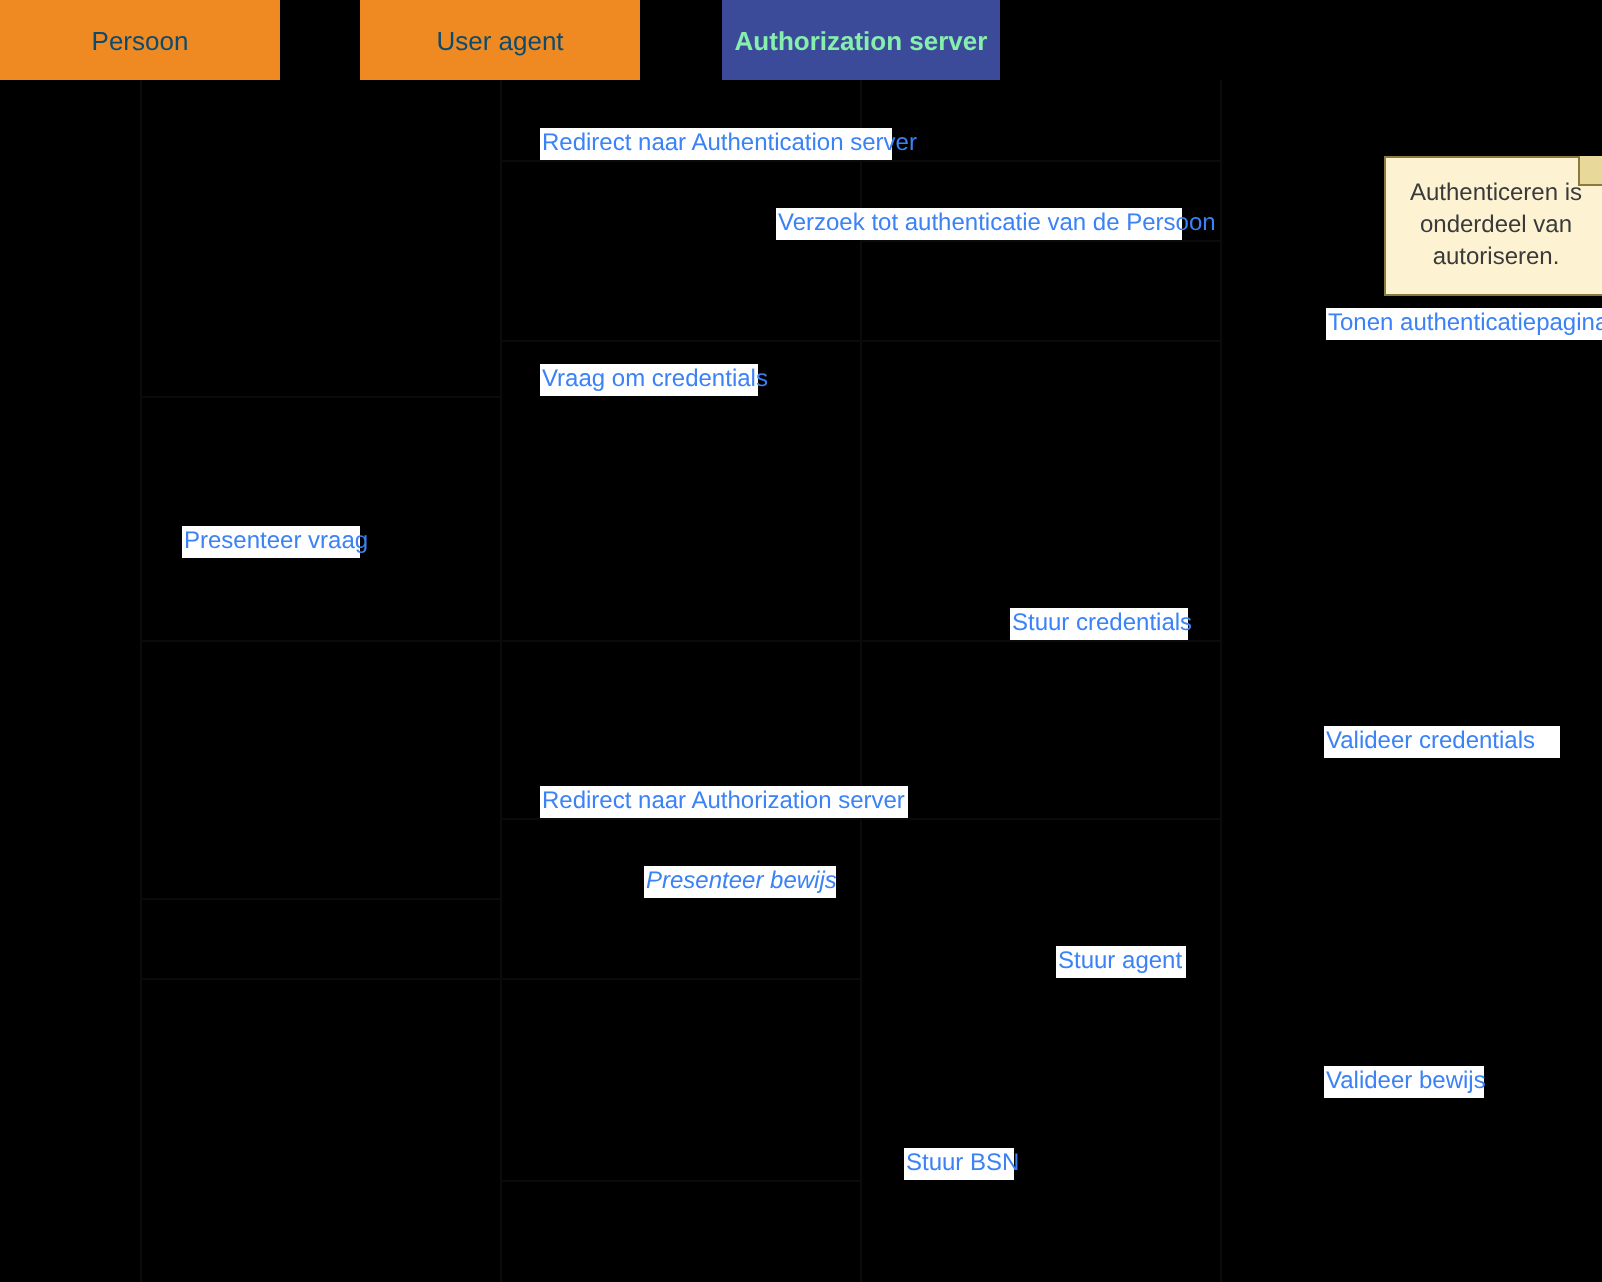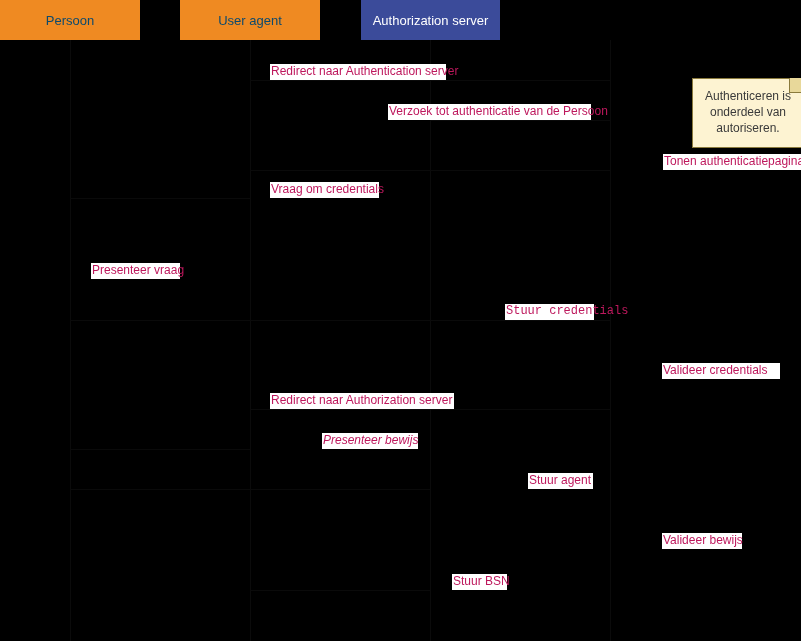--- a/index.html
+++ b/index.html
@@ -26,21 +26,22 @@
     box-sizing: border-box;
     height: 40px;
     top: 0;
   }
   .participant.actor {
     background: #ef8a22;
     color: #0c4a6e;
   }
   .participant.server {
     background: #3b4b9a;
-    color: #ffffff;
+    color: #86efac;
+    font-weight: bold;
   }
 
   
   .lifeline {
     position: absolute;
     width: 1px;
     top: 40px;
     bottom: 0;
     background: #0b0b0b;
   }
@@ -49,21 +50,21 @@
   .arrow {
     position: absolute;
     height: 1px;
     background: #0a0a0a;
   }
 
   
   .msg-label {
     position: absolute;
     background: #ffffff;
-    color: #be185d;
+    color: #3b82f6;
     font-size: 12px;
     line-height: 15px;
     height: 16px;
     white-space: nowrap;
     padding: 0 1px;
     box-sizing: border-box;
   }
 
   
   .note {
@@ -122,21 +123,21 @@
   <div class="msg-label" style="left:270px; top:64px; width:176px;">Redirect naar Authentication server</div>
 
   <div class="msg-label" style="left:388px; top:104px; width:203px;">Verzoek tot authenticatie van de Persoon</div>
 
   <div class="msg-label" style="left:663px; top:154px; width:140px;">Tonen authenticatiepagina</div>
 
   <div class="msg-label" style="left:270px; top:182px; width:109px;">Vraag om credentials</div>
 
   <div class="msg-label" style="left:91px; top:223px; width:89px;margin-top:40px;">Presenteer vraag</div>
 
-  <div class="msg-label" style="left:505px; top:304px; width:89px;font-family:Liberation Mono, monospace;">Stuur credentials</div>
+  <div class="msg-label" style="left:505px; top:304px; width:89px;">Stuur credentials</div>
 
   <div class="msg-label" style="left:662px; top:363px; width:118px;">Valideer credentials</div>
 
   <div class="msg-label" style="left:270px; top:393px; width:184px;">Redirect naar Authorization server</div>
 
   <div class="msg-label" style="left:322px; top:433px; width:96px;font-style:italic;">Presenteer bewijs</div>
 
   <div class="msg-label" style="left:528px; top:473px; width:65px;">Stuur agent</div>
 
   <div class="msg-label" style="left:662px; top:533px; width:80px;">Valideer bewijs</div>

